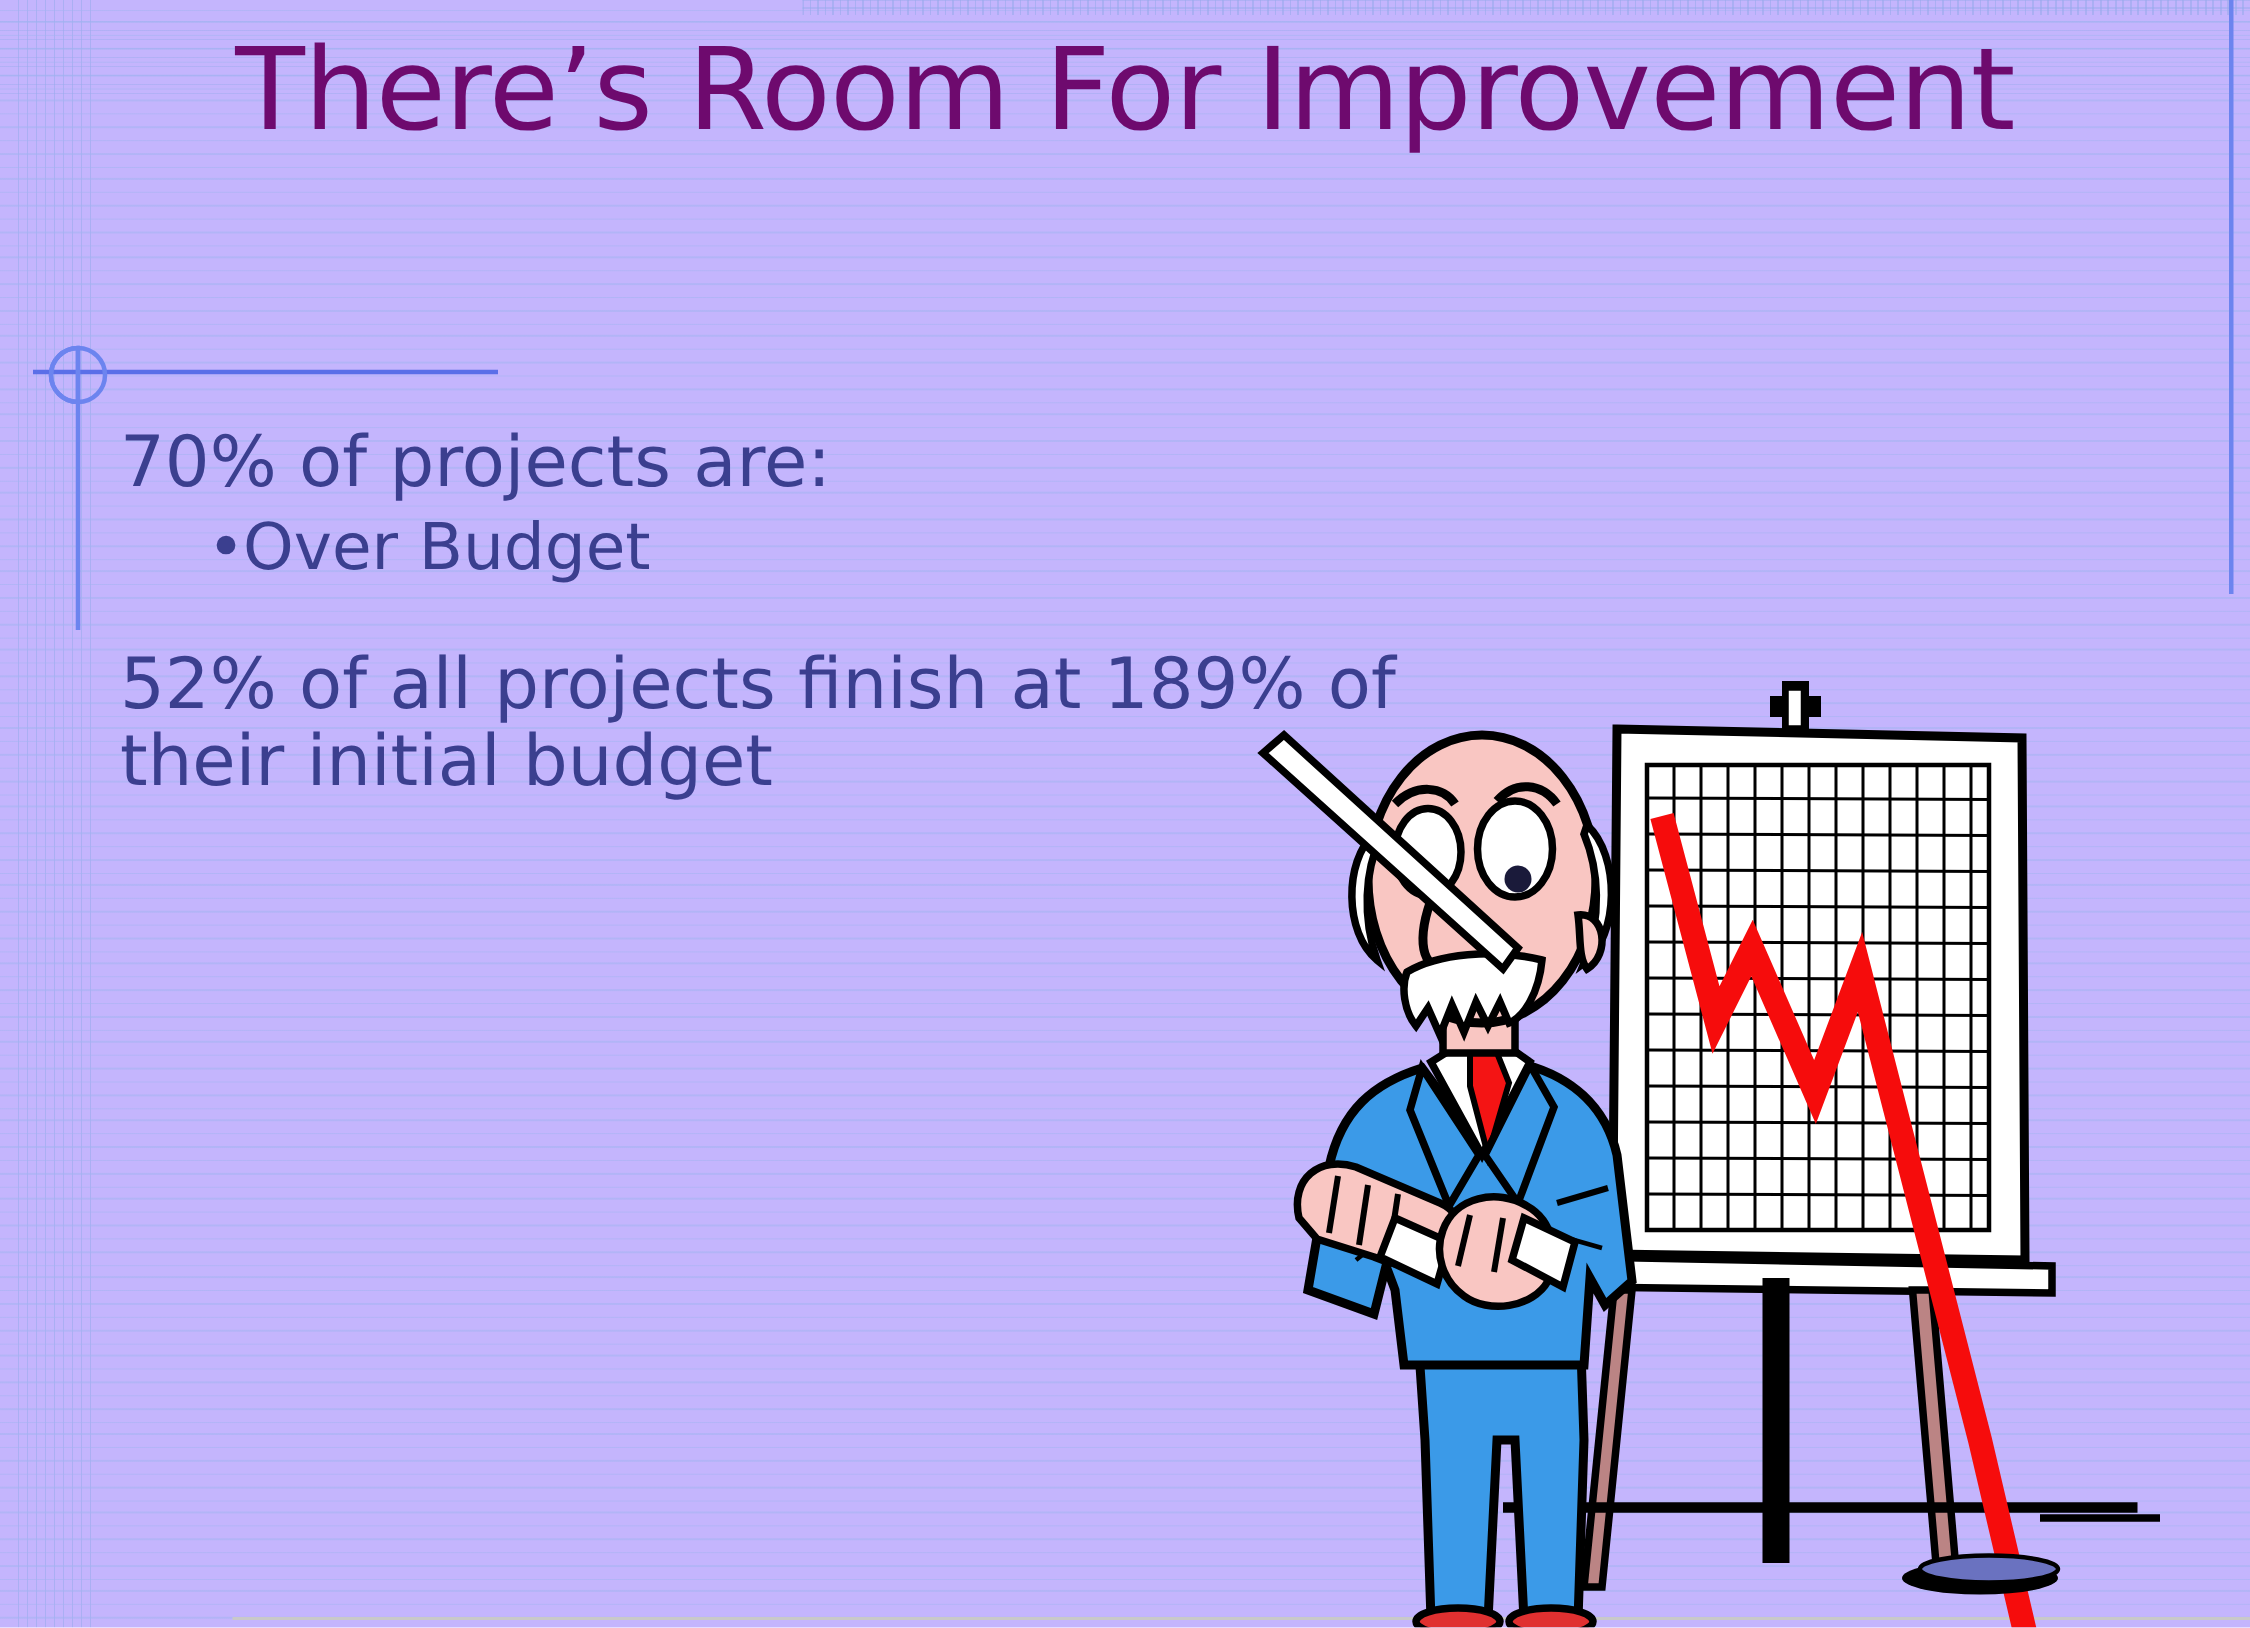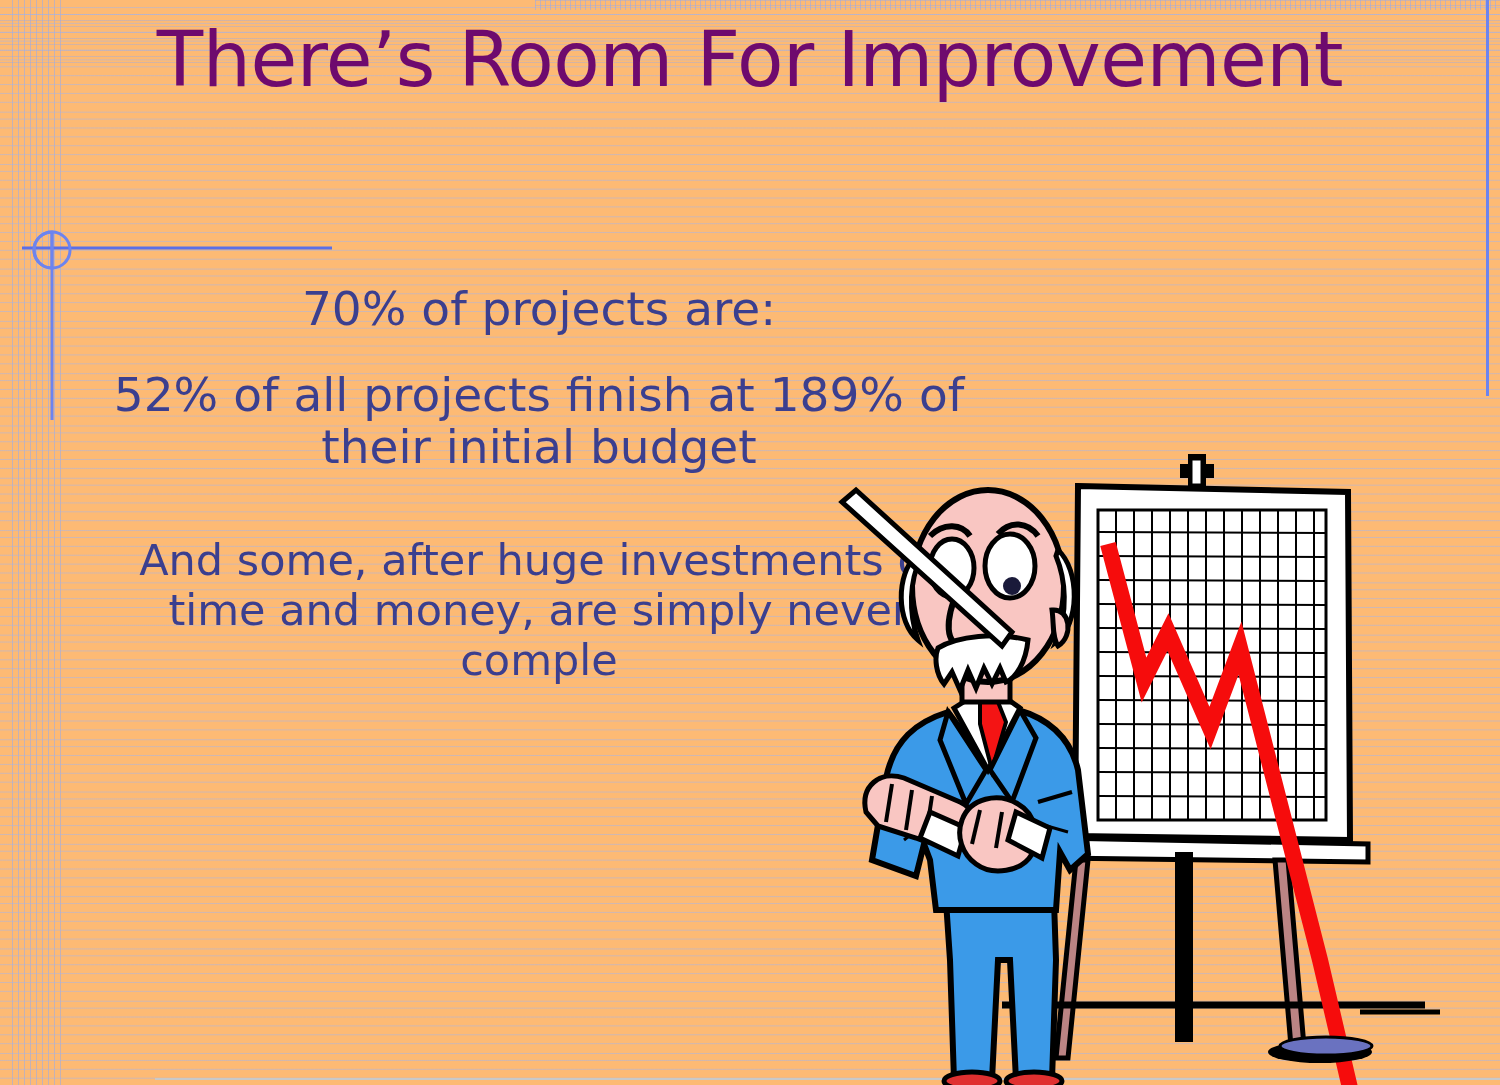--- a/index.html
+++ b/index.html
@@ -5,21 +5,21 @@
   html, body {
     margin: 0;
     padding: 0;
     background: #ffffff;
   }
   .slide {
     position: relative;
     width: 1500px;
     height: 1085px;
     overflow: hidden;
-    background: #fdba74;
+    background: #c4b5fd;
     font-family: "DejaVu Sans", sans-serif;
   }
 
   
   .grid-minor {
     position: absolute;
     inset: 0;
     background-image:
       repeating-linear-gradient(to right,
         rgba(150,170,235,0.55) 0px, rgba(150,170,235,0.55) 1px,
@@ -82,27 +82,26 @@
   .right-rule {
     position: absolute;
     left: 1486px; top: 0; width: 3px; height: 396px;
     background: #6c84ef;
     pointer-events: none;
   }
 
   
   .body-text {
     position: absolute;
-    left: 99px;
+    left: 80px;
     top: 284px;
     width: 880px;
     color: #3b3f8f;
     font-size: 47px;
     line-height: 1.05;
-    text-align: center;
   }
   .b-lead { font-size: 47px; }
   .bullets { margin: 4px 0 0 0; padding: 0; list-style: none; }
   .bullets li {
     font-size: 43px;
     line-height: 1.33;
     padding-left: 82px;
     position: relative;
     white-space: nowrap;
   }
@@ -149,23 +148,23 @@
   <svg class="deco" viewBox="0 0 420 420">
     <line x1="22" y1="248" x2="332" y2="248" stroke="#5a6fe8" stroke-width="3"></line>
     <line x1="52" y1="232" x2="52" y2="636" stroke="#6c84ef" stroke-width="3"></line>
     <path d="M 52 232 A 18 18 0 1 0 52 268 Z" fill="none" stroke="#6c84ef" stroke-width="3"></path>
     <circle cx="52" cy="250" r="18" fill="none" stroke="#6c84ef" stroke-width="3"></circle>
   </svg>
 
   <div class="body-text">
     <div class="b-lead">70% of projects are:</div>
     <ul class="bullets">
+      <li>Over Budget</li>
     </ul>
     <div class="para2">52% of all projects finish at 189% of their initial budget</div>
-    <div class="para3">And some, after huge investments of time and money, are simply never comple</div>
   </div>
 
   <svg class="illo" viewBox="0 0 690 648">
 
     <g>
 
       <rect x="368" y="14" width="18" height="36" fill="#000"></rect>
       <rect x="360" y="24" width="34" height="14" fill="#000"></rect>
       <rect x="371" y="19" width="11" height="26" fill="#fff" stroke="#000" stroke-width="3"></rect>
 

